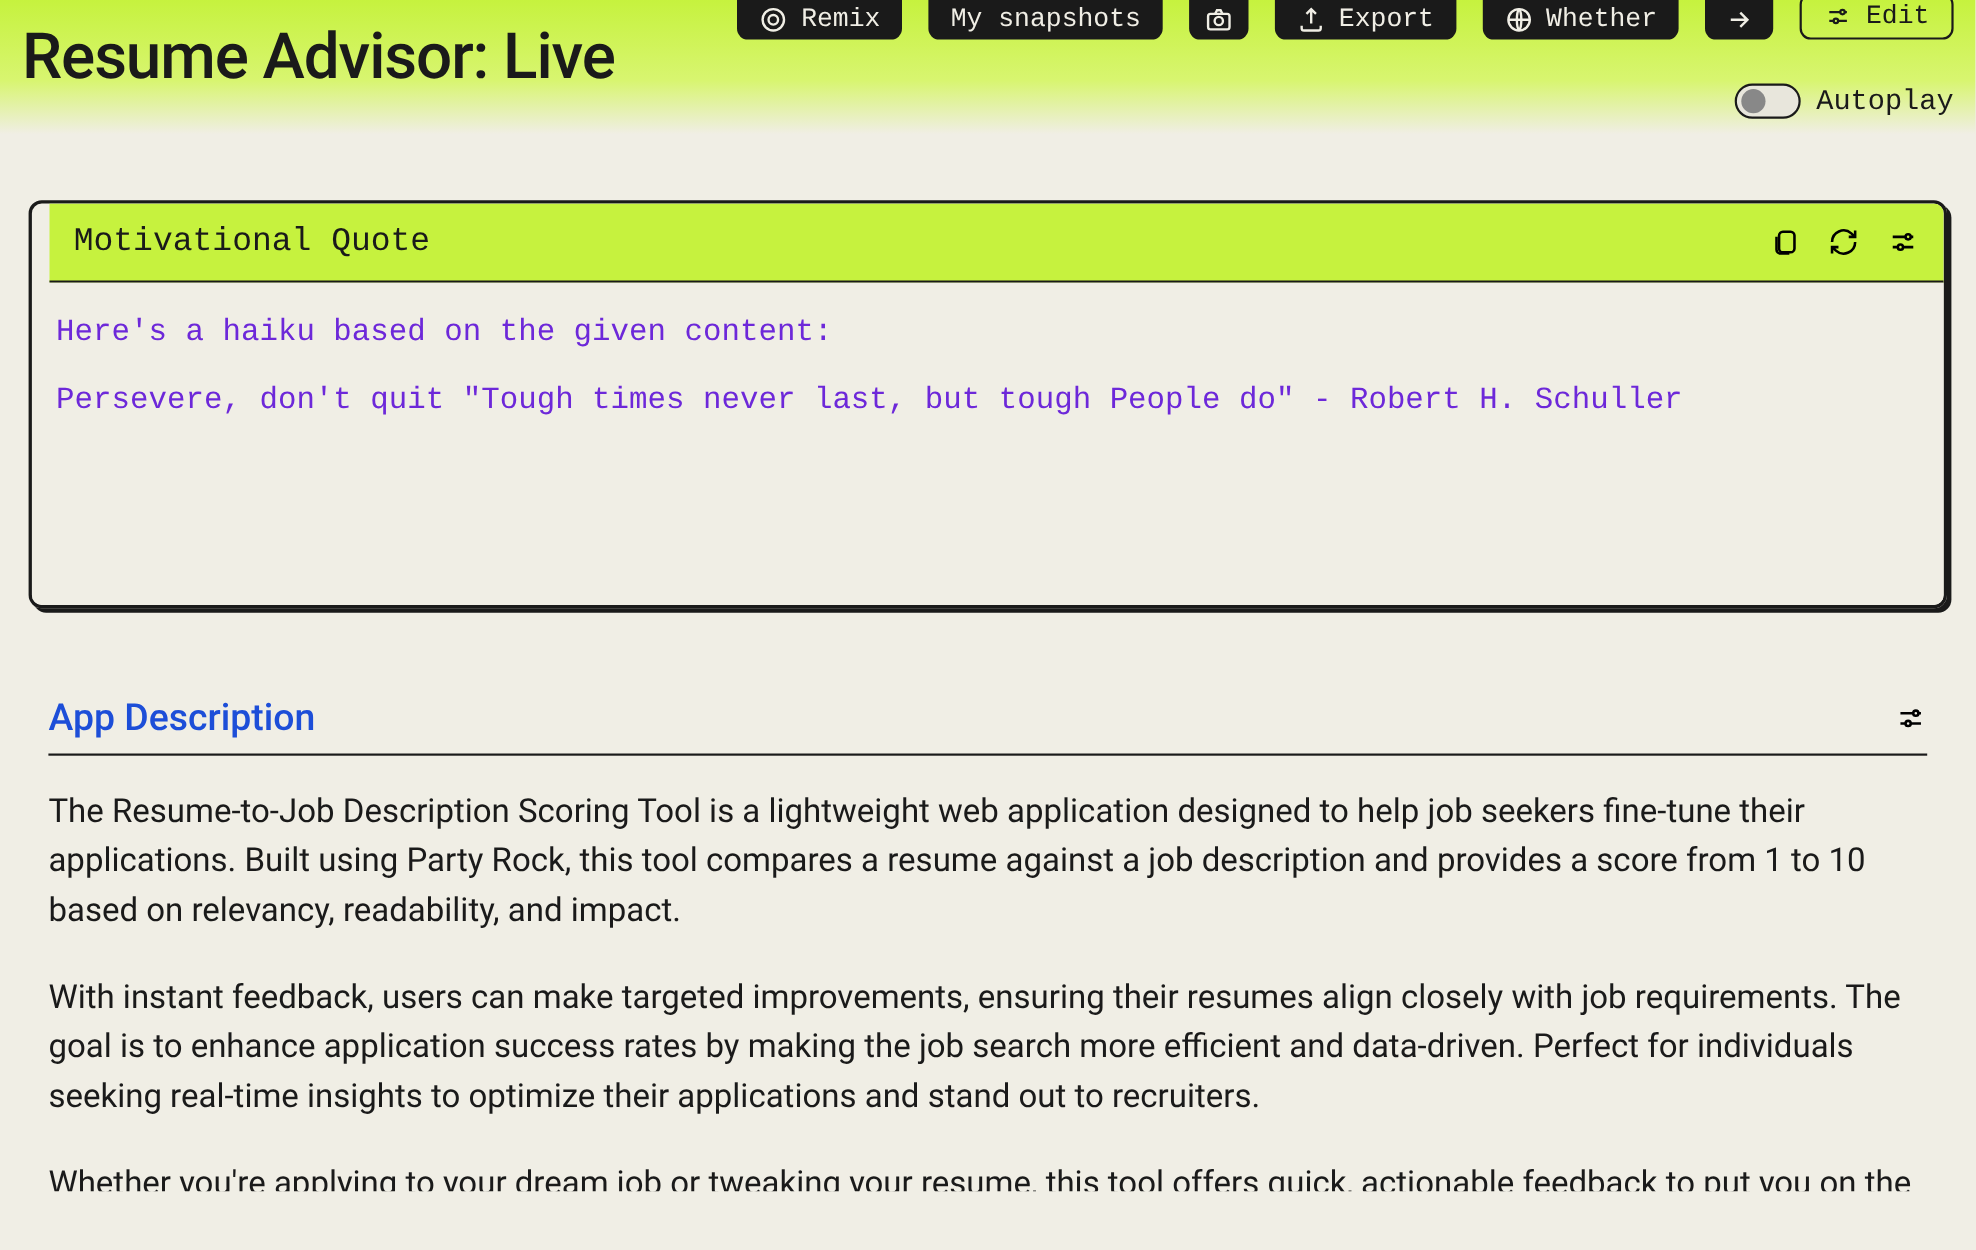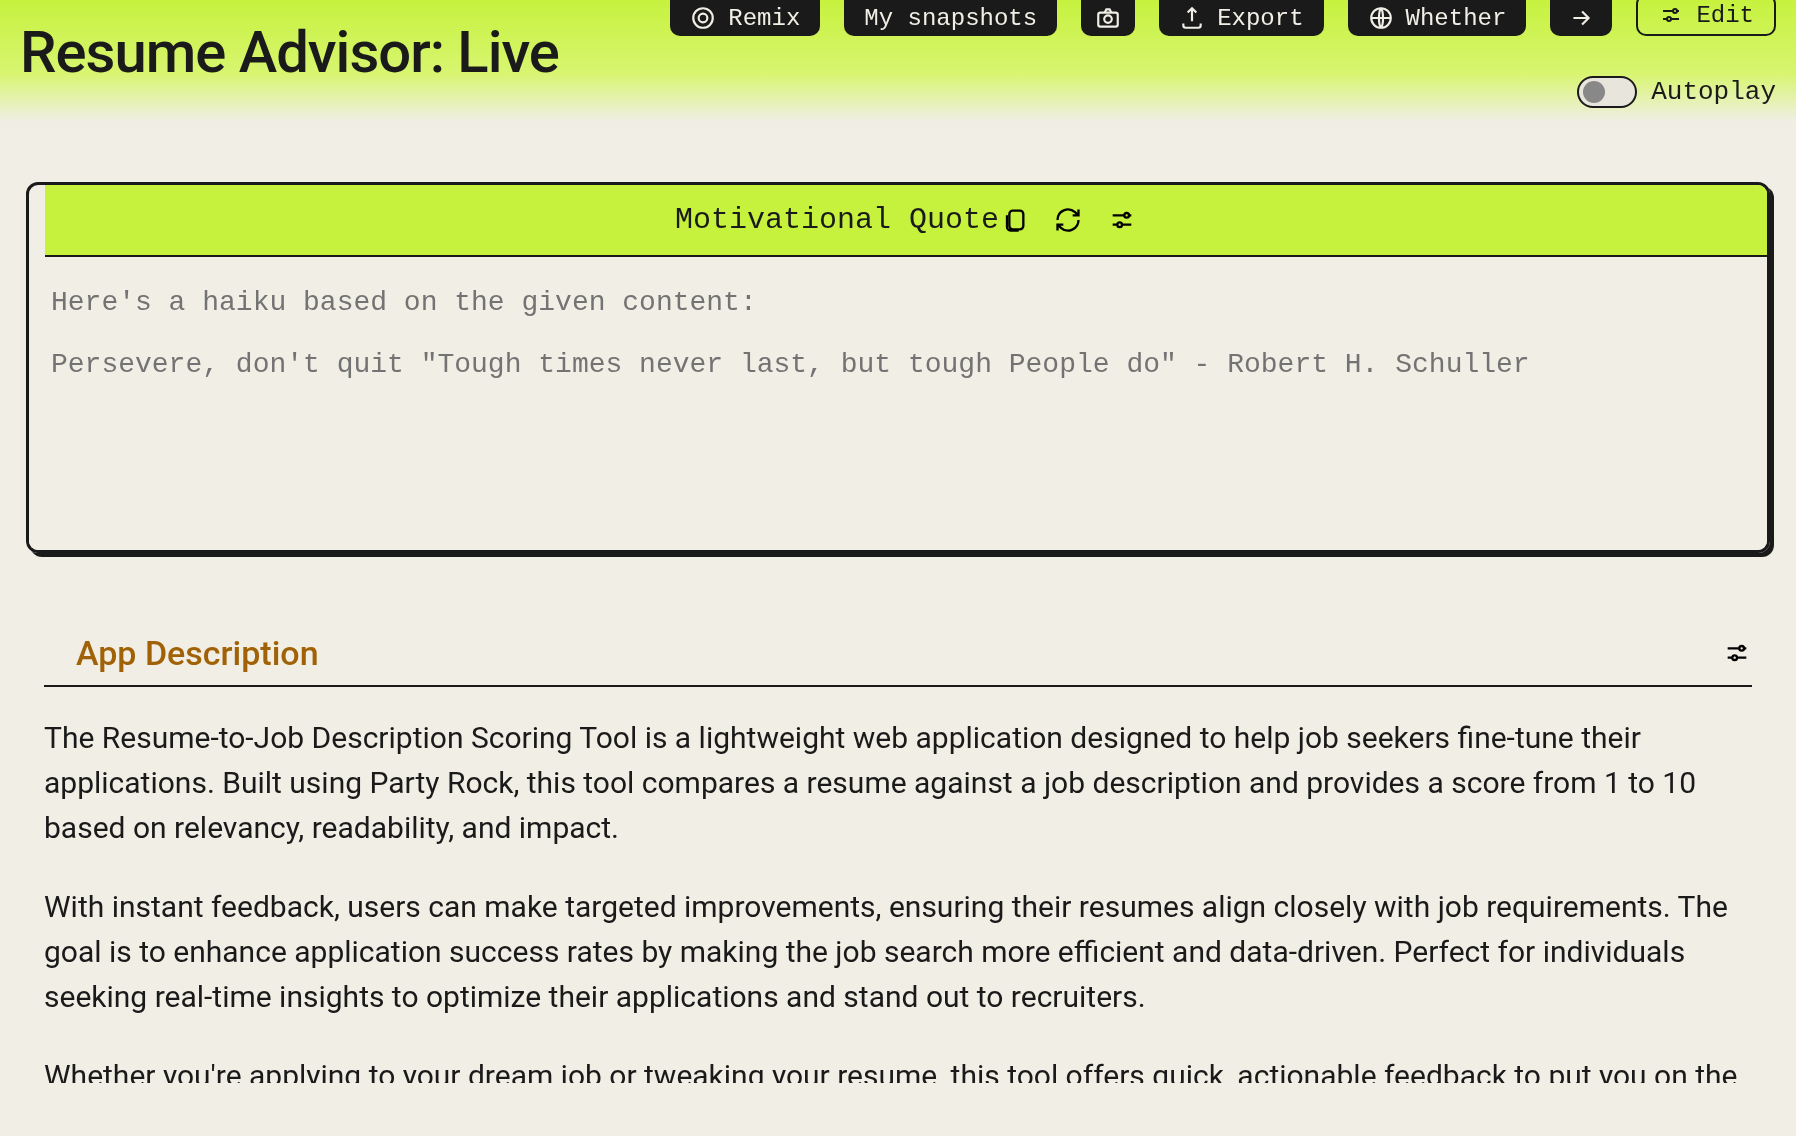--- a/index.html
+++ b/index.html
@@ -110,21 +110,21 @@
       border: 3px solid #1a1a1a;
       border-radius: 12px;
       overflow: hidden;
       box-shadow: 4px 4px 0 #1a1a1a;
     }
     .card-header {
       background: #c6f23e;
       padding: 18px 22px;
       display: flex;
       align-items: center;
-      justify-content: center;
+      justify-content: space-between;
       border-bottom: 2px solid #1a1a1a;
       margin-left: 16px;
     }
     .card-title {
       font-family: "Courier New", monospace;
       font-size: 30px;
       font-weight: 500;
       color: #1a1a1a;
     }
     .card-actions {
@@ -140,40 +140,39 @@
       justify-content: center;
     }
     .card-body {
       background: #f0eee5;
       padding: 28px 22px 140px 22px;
       min-height: 280px;
     }
     .card-body p {
       font-family: "Courier New", monospace;
       font-size: 28px;
-      color: #737373;
+      color: #6d28d9;
       margin-bottom: 26px;
       line-height: 1.3;
     }
     .section {
       margin-top: 80px;
       padding: 0 18px;
     }
     .section-header {
       display: flex;
       align-items: center;
       justify-content: space-between;
       padding-bottom: 12px;
       border-bottom: 2px solid #1a1a1a;
     }
     .section-title {
       font-size: 34px;
       font-weight: 500;
-      color: #a16207;
-      margin-left: 32px;
+      color: #1d4ed8;
     }
     .section-body {
       padding-top: 28px;
     }
     .section-body p {
       font-size: 30px;
       color: #1a1a1a;
       line-height: 1.5;
       margin-bottom: 34px;
     }

